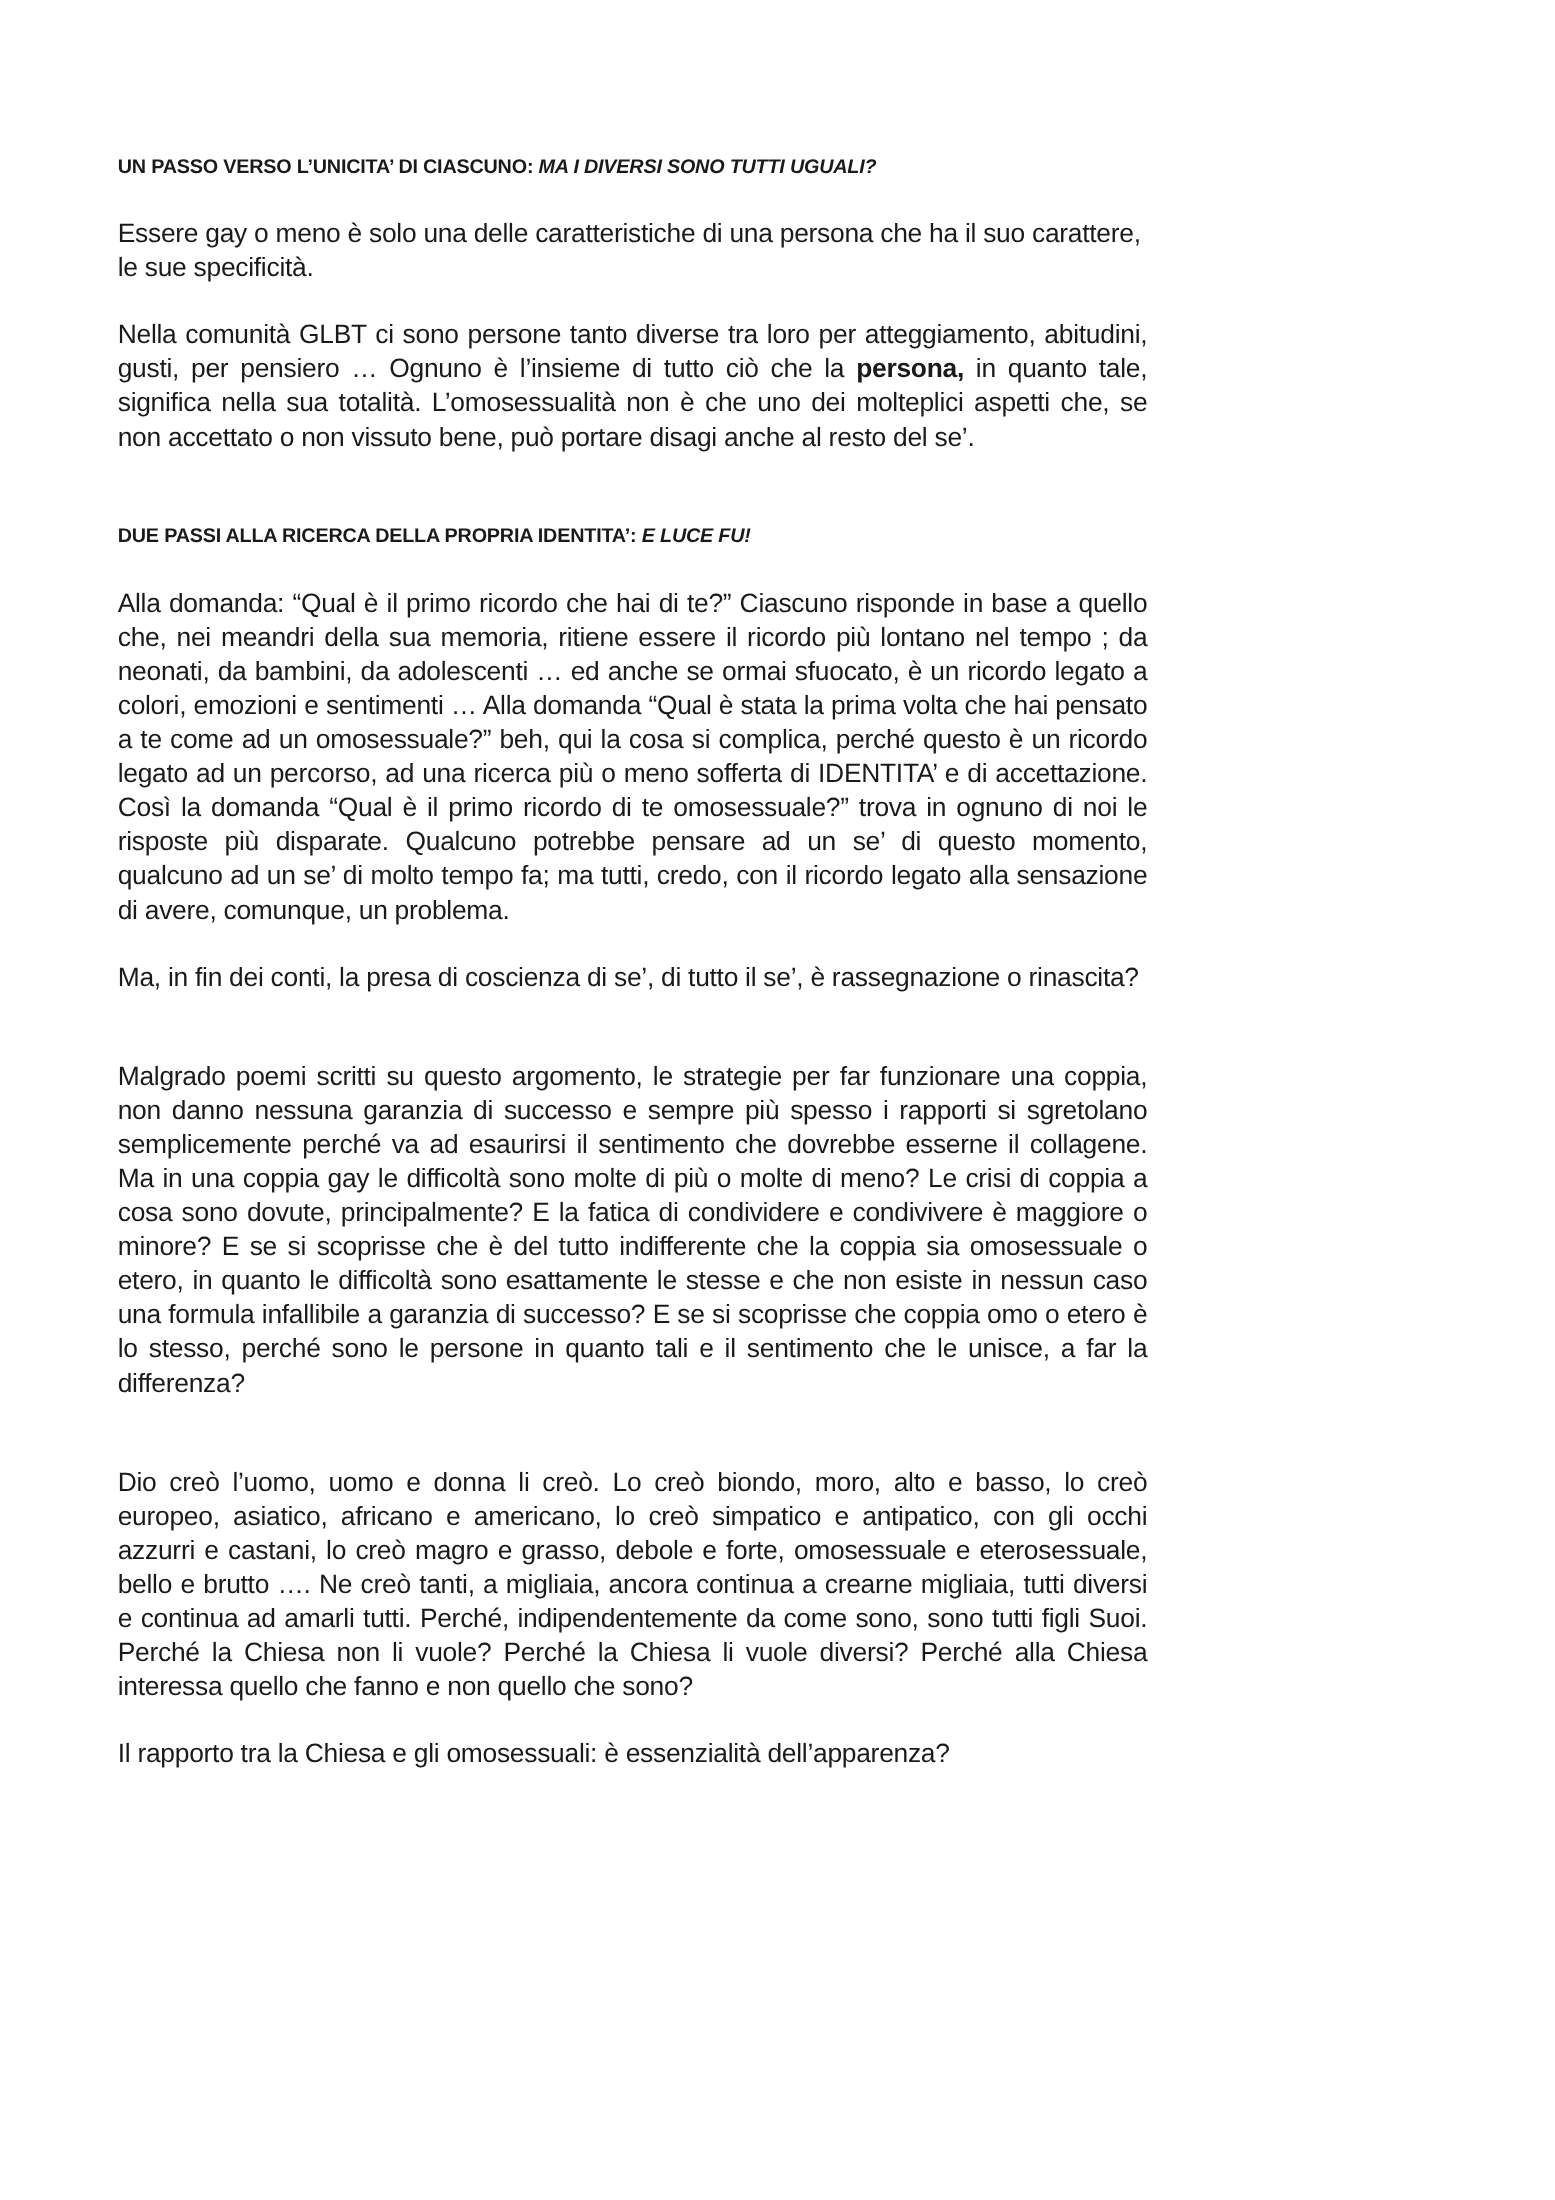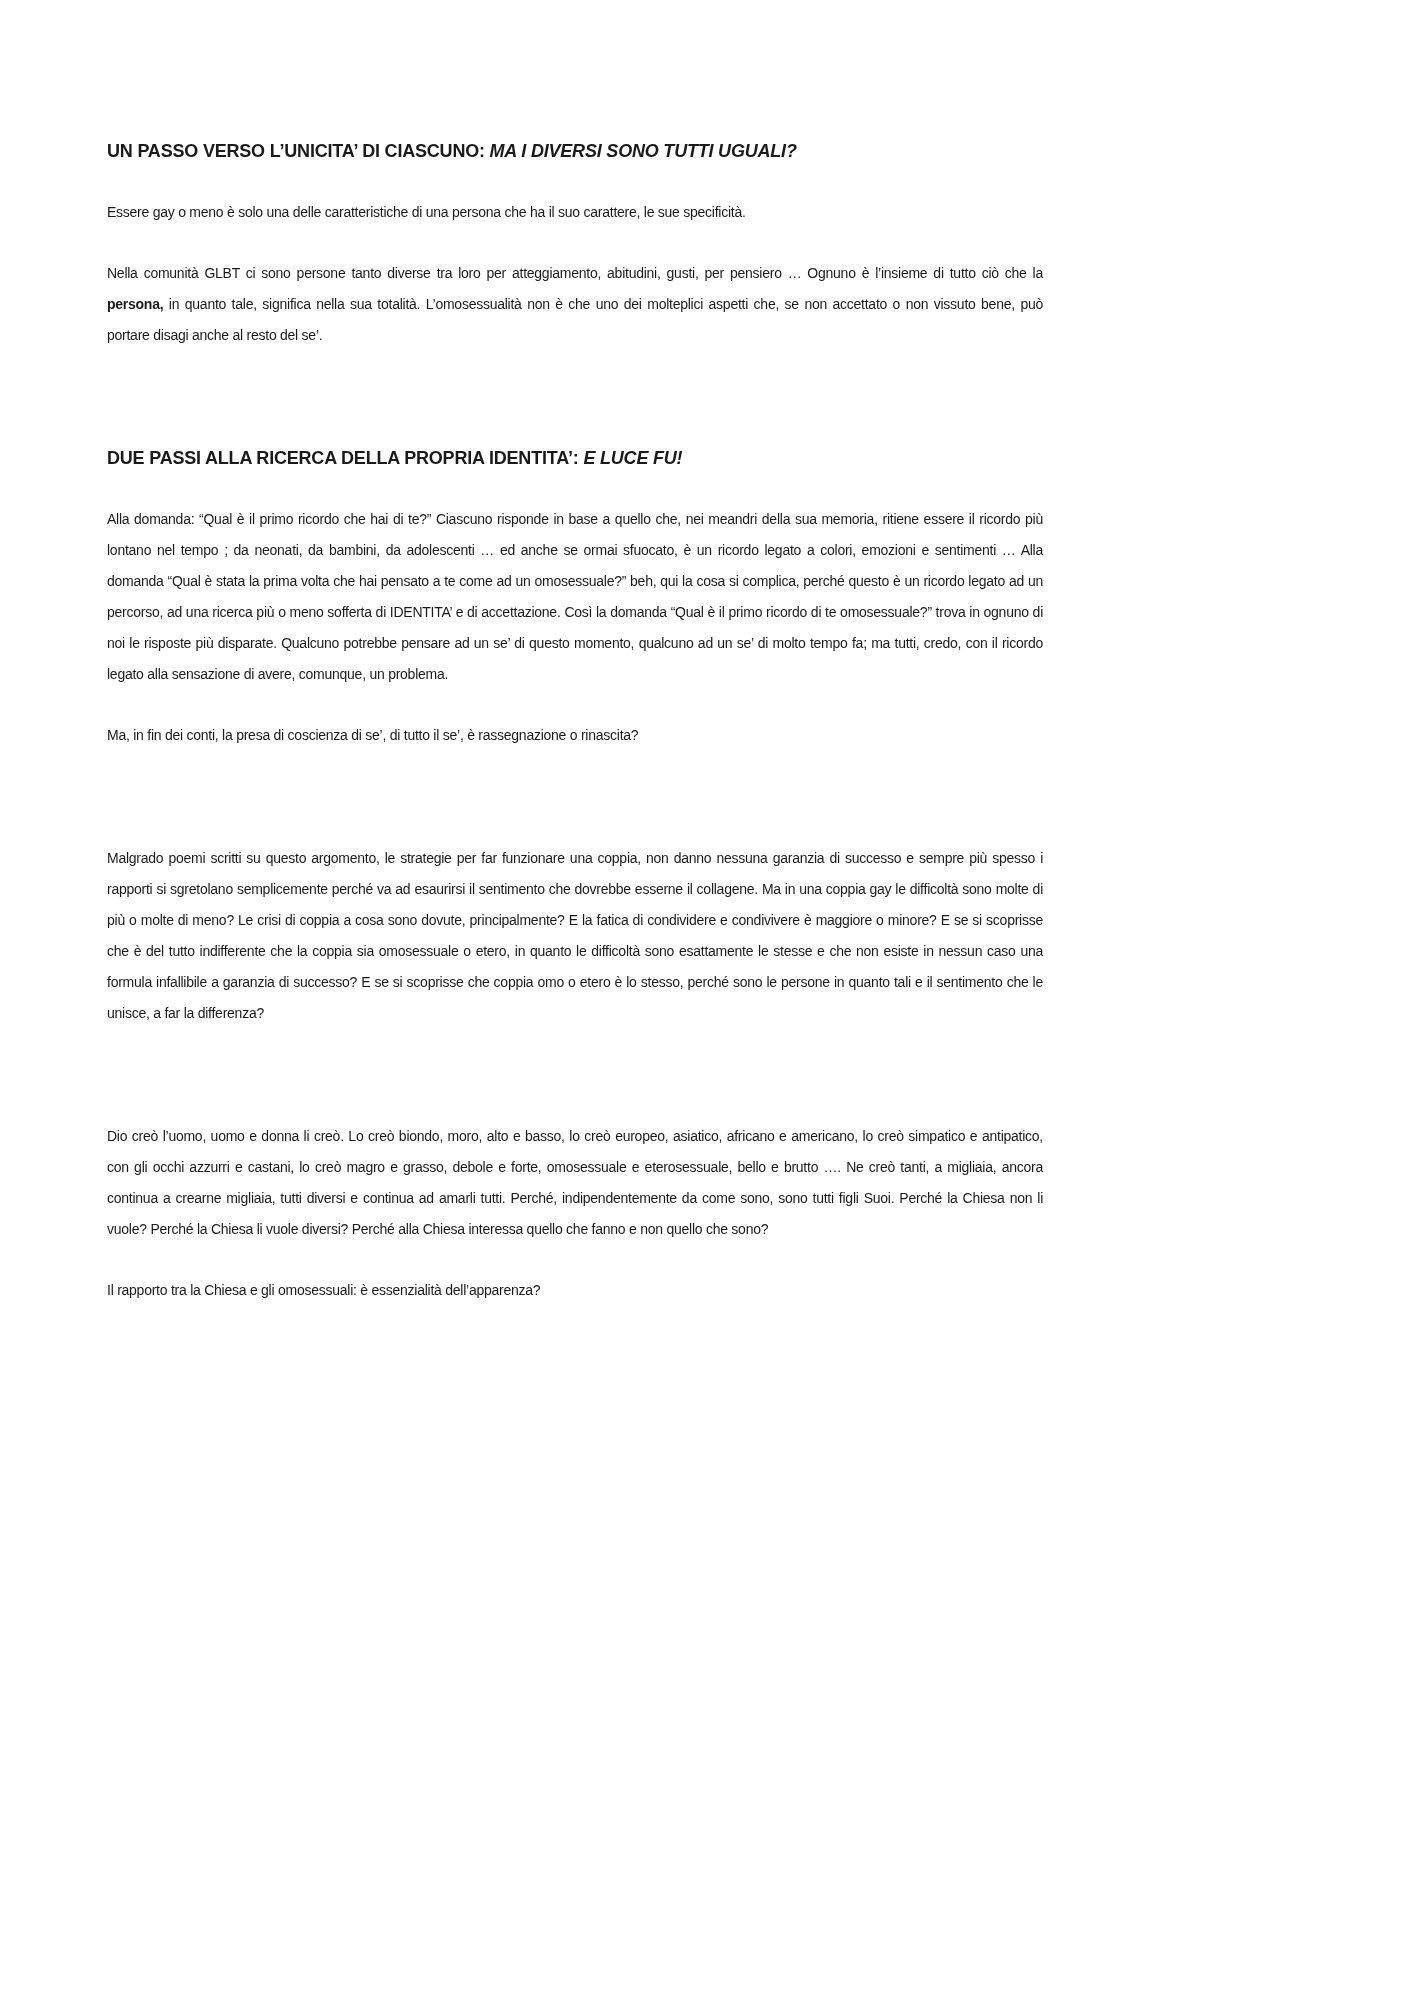--- a/index.html
+++ b/index.html
@@ -15,34 +15,34 @@
     position: relative;
     overflow: hidden;
   }
   .page {
     position: absolute;
     top: 136px;
     left: 107px;
     width: 936px;
   }
   .section:not(:first-child) {
-    margin-top: 92px;
+    margin-top: 59px;
   }
   h2.section-heading {
     font-size: 18px;
     line-height: 31px;
     margin: 0 0 30px 0;
     font-weight: bold;
     letter-spacing: -0.2px;
   }
   h2 .heading-emph {
     font-style: italic;
   }
   p.para {
-    font-size: 14px;
+    font-size: 24px;
     line-height: 31px;
     letter-spacing: -0.25px;
     margin: 0 0 30px 0;
     text-align: justify;
     text-justify: inter-word;
   }
   p.para.single {
     text-align: left;
   }
   .inline-bold {

